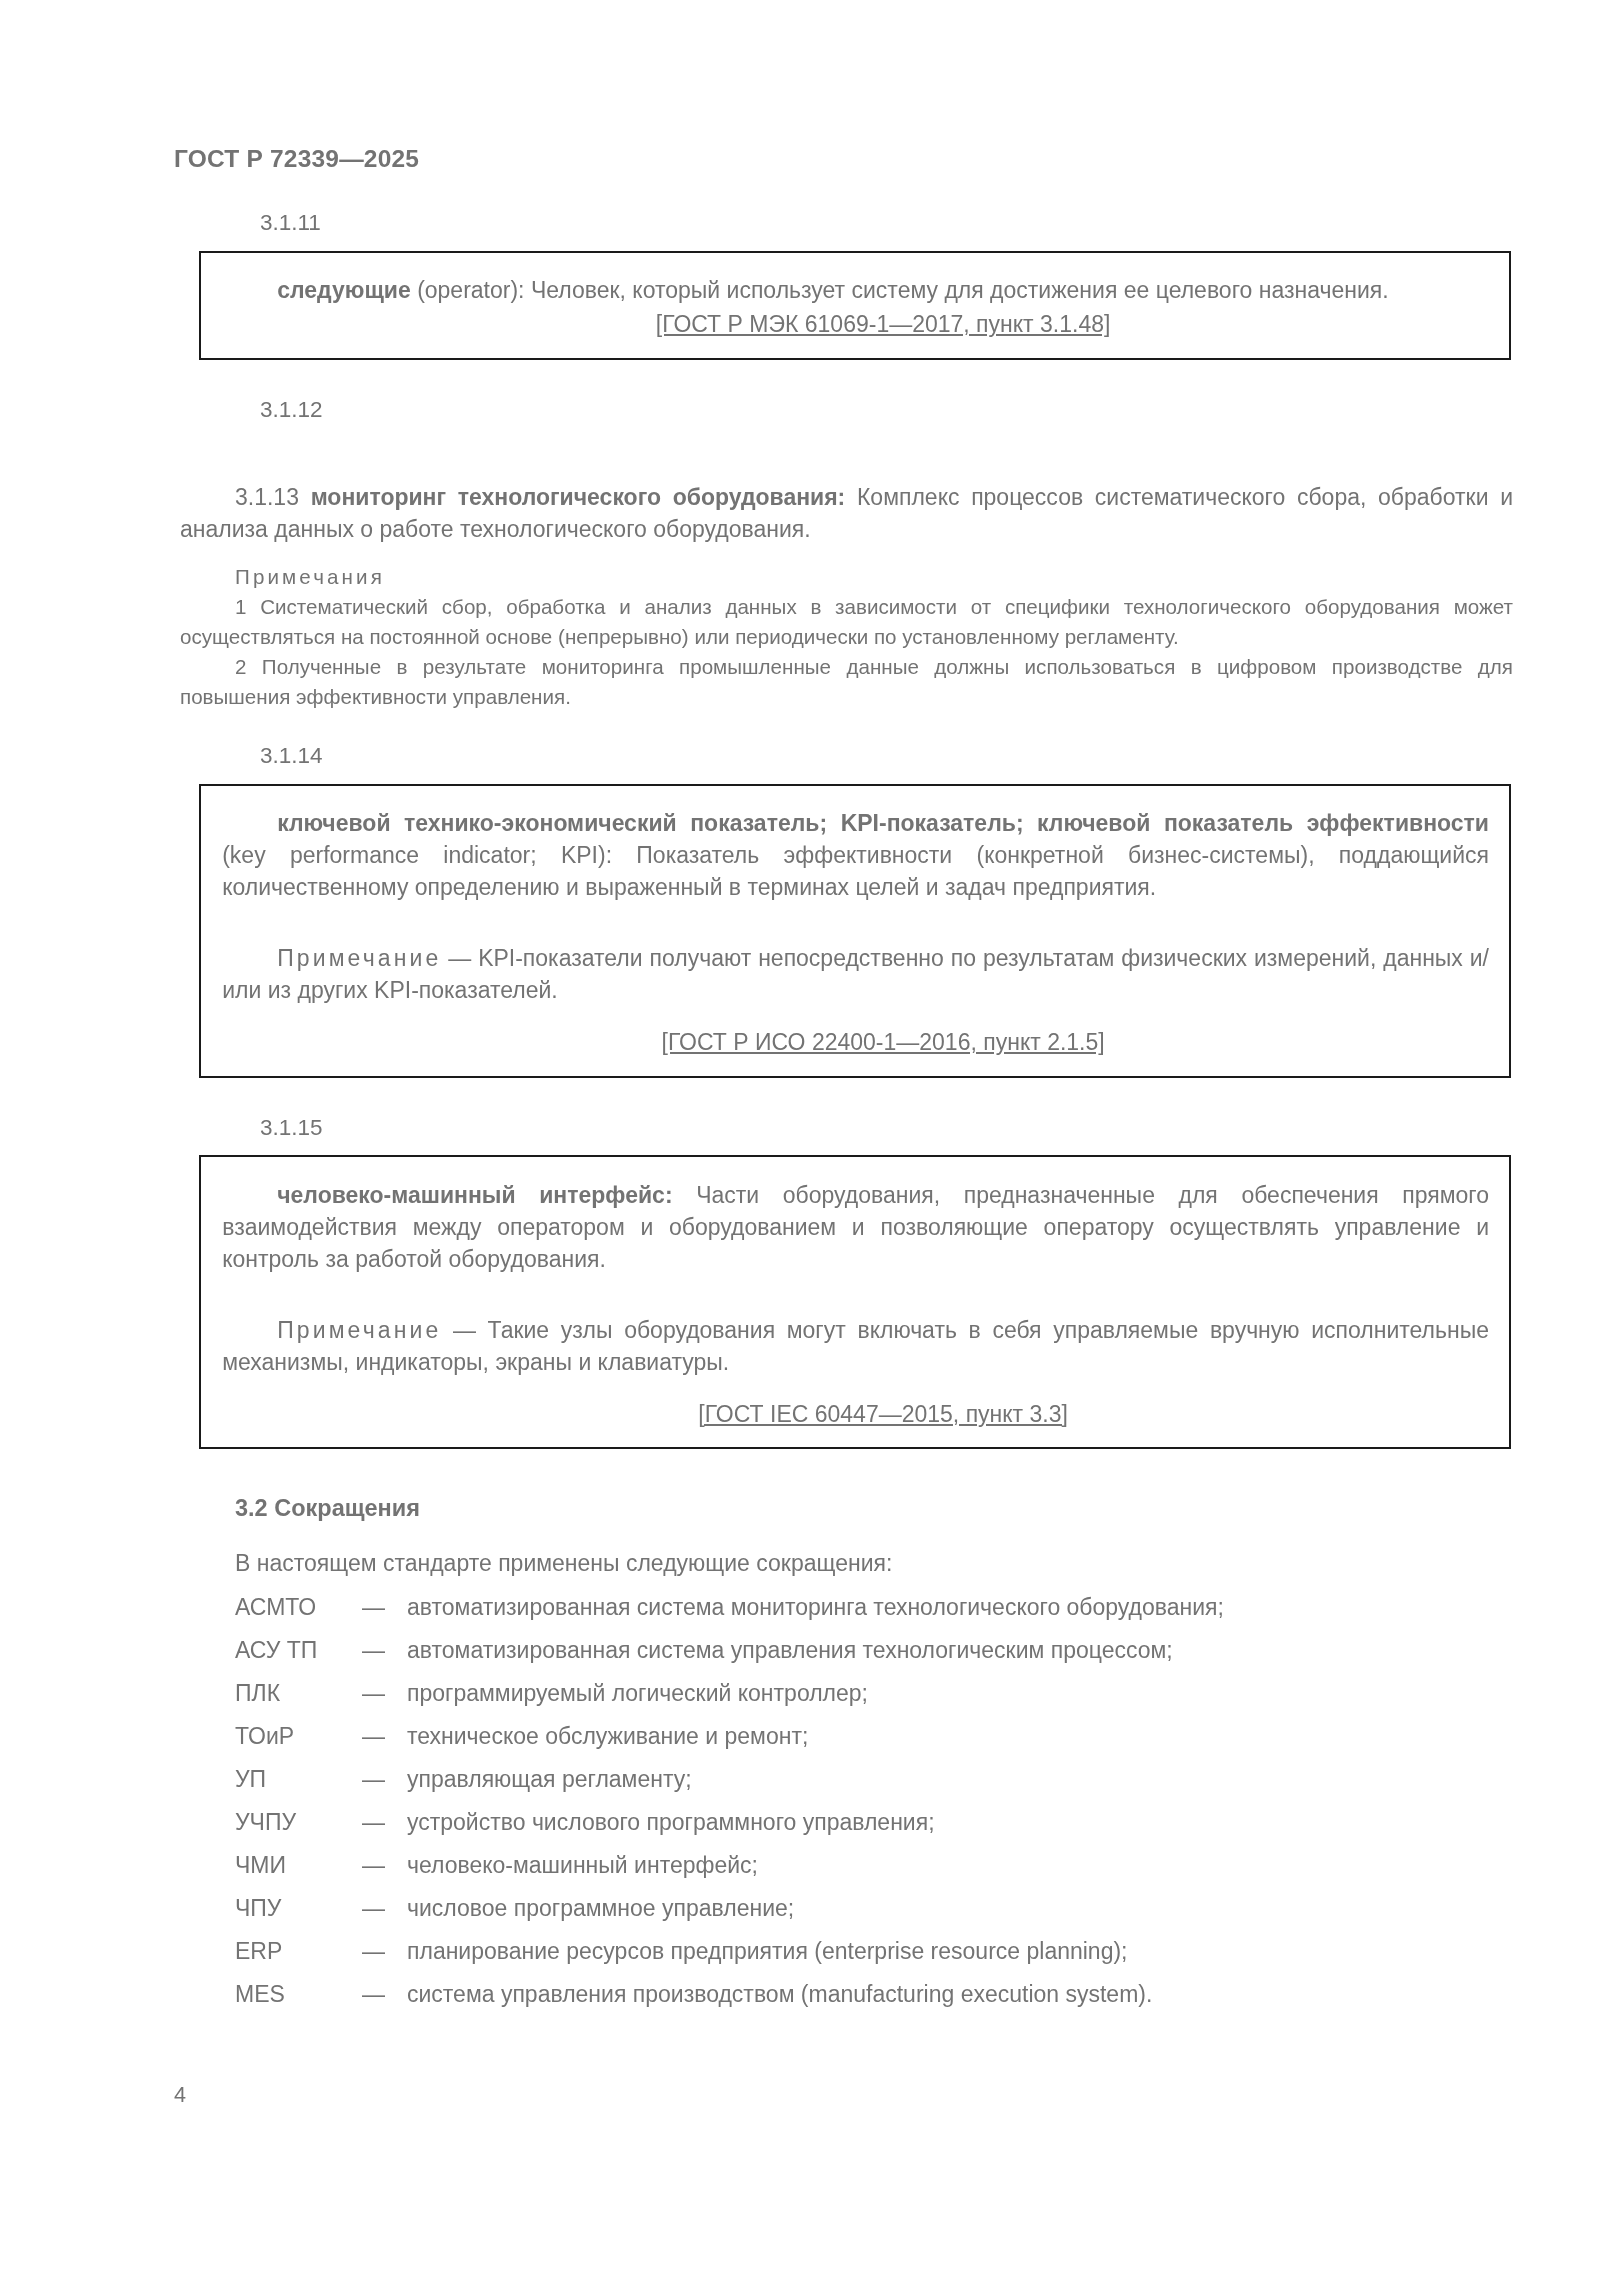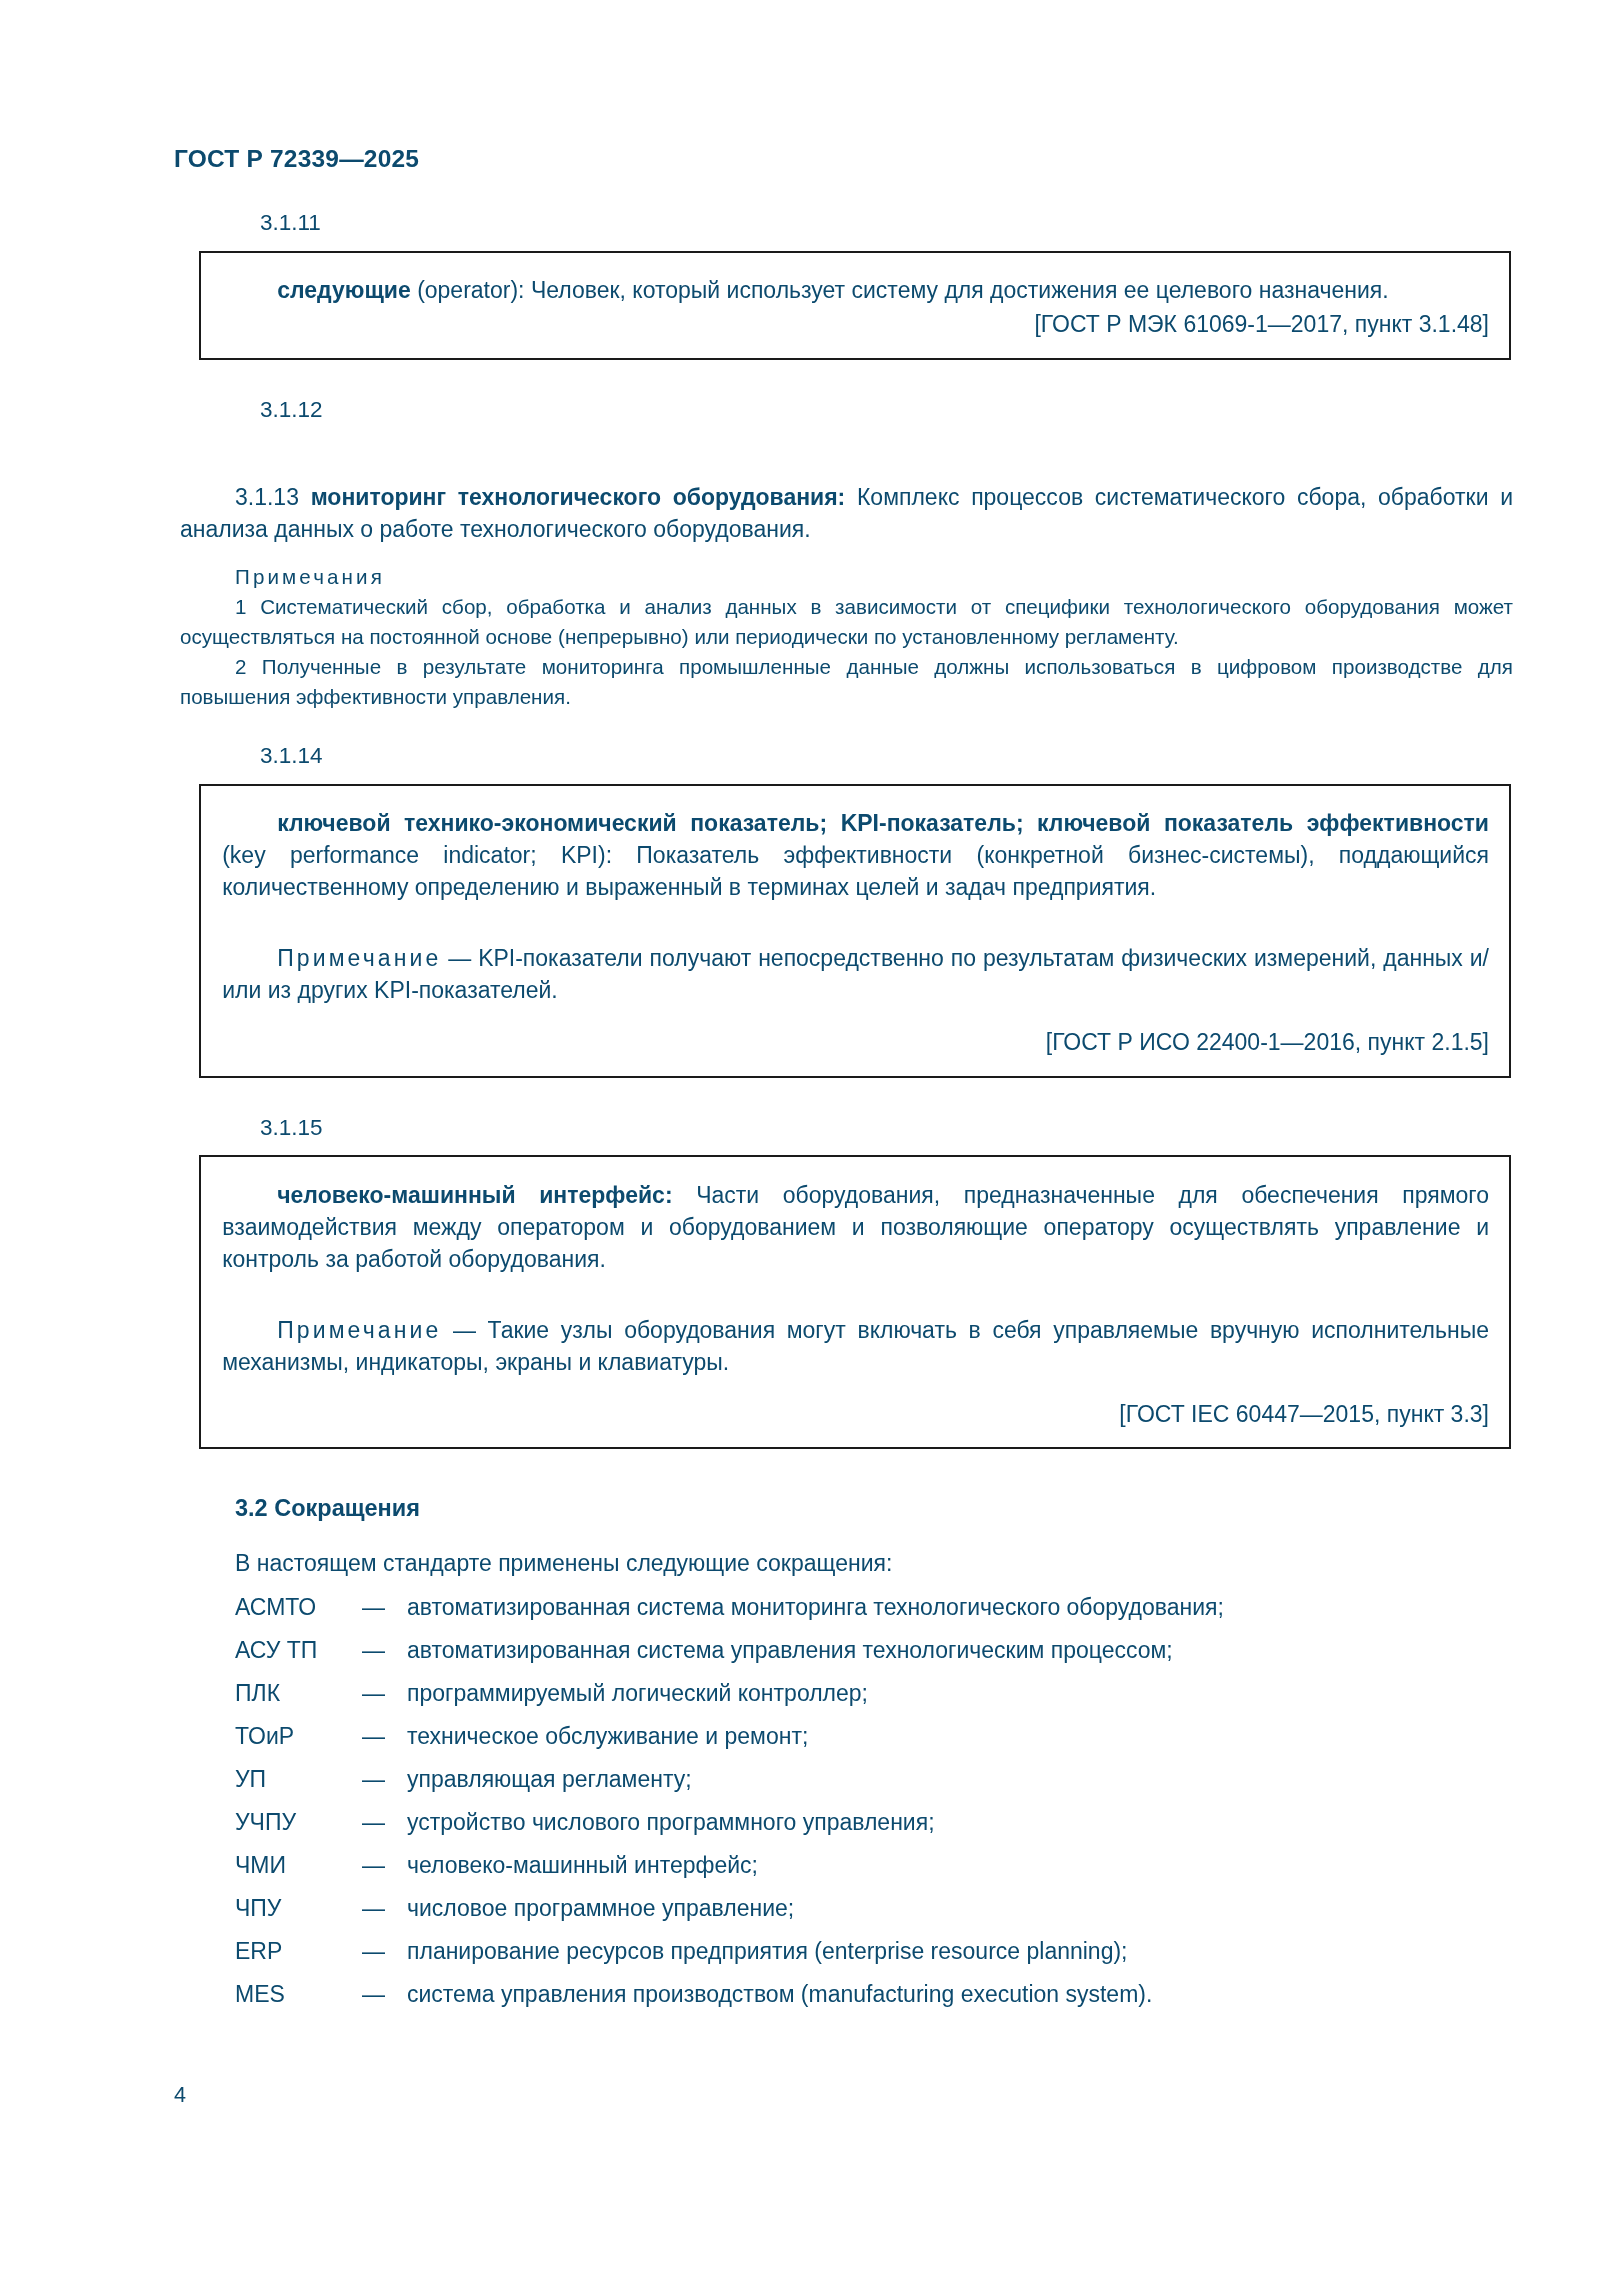--- a/index.html
+++ b/index.html
@@ -6,21 +6,21 @@
     margin: 0;
     padding: 0;
     background: #ffffff;
   }
   .page {
     position: relative;
     width: 1621px;
     height: 2293px;
     background: #ffffff;
     font-family: "Liberation Sans", "DejaVu Sans", sans-serif;
-    color: #0c4a6e;
+    color: #737373;
     overflow: hidden;
     box-sizing: border-box;
   }
 
   
   .doc-header {
     position: absolute;
     left: 174px;
     top: 145px;
     font-size: 24.5px;
@@ -54,21 +54,21 @@
   }
   .term-box p {
     margin: 0;
     font-size: 23px;
     line-height: 32px;
     text-align: justify;
     text-justify: inter-word;
     hyphens: manual;
   }
   .term-box p.indent { text-indent: 55px; }
-  .term-box p.src { text-indent: 55px; text-align: right; margin-top: 2px; }
+  .term-box p.src { text-indent: 55px; text-align: center; margin-top: 2px; text-decoration: underline; }
   .term-box p.note {
     text-indent: 55px;
     text-align: justify;
     margin-top: 39px;
   }
   .b { font-weight: bold; }
   .sp { letter-spacing: 3.1px; }
 
   
   .para {

